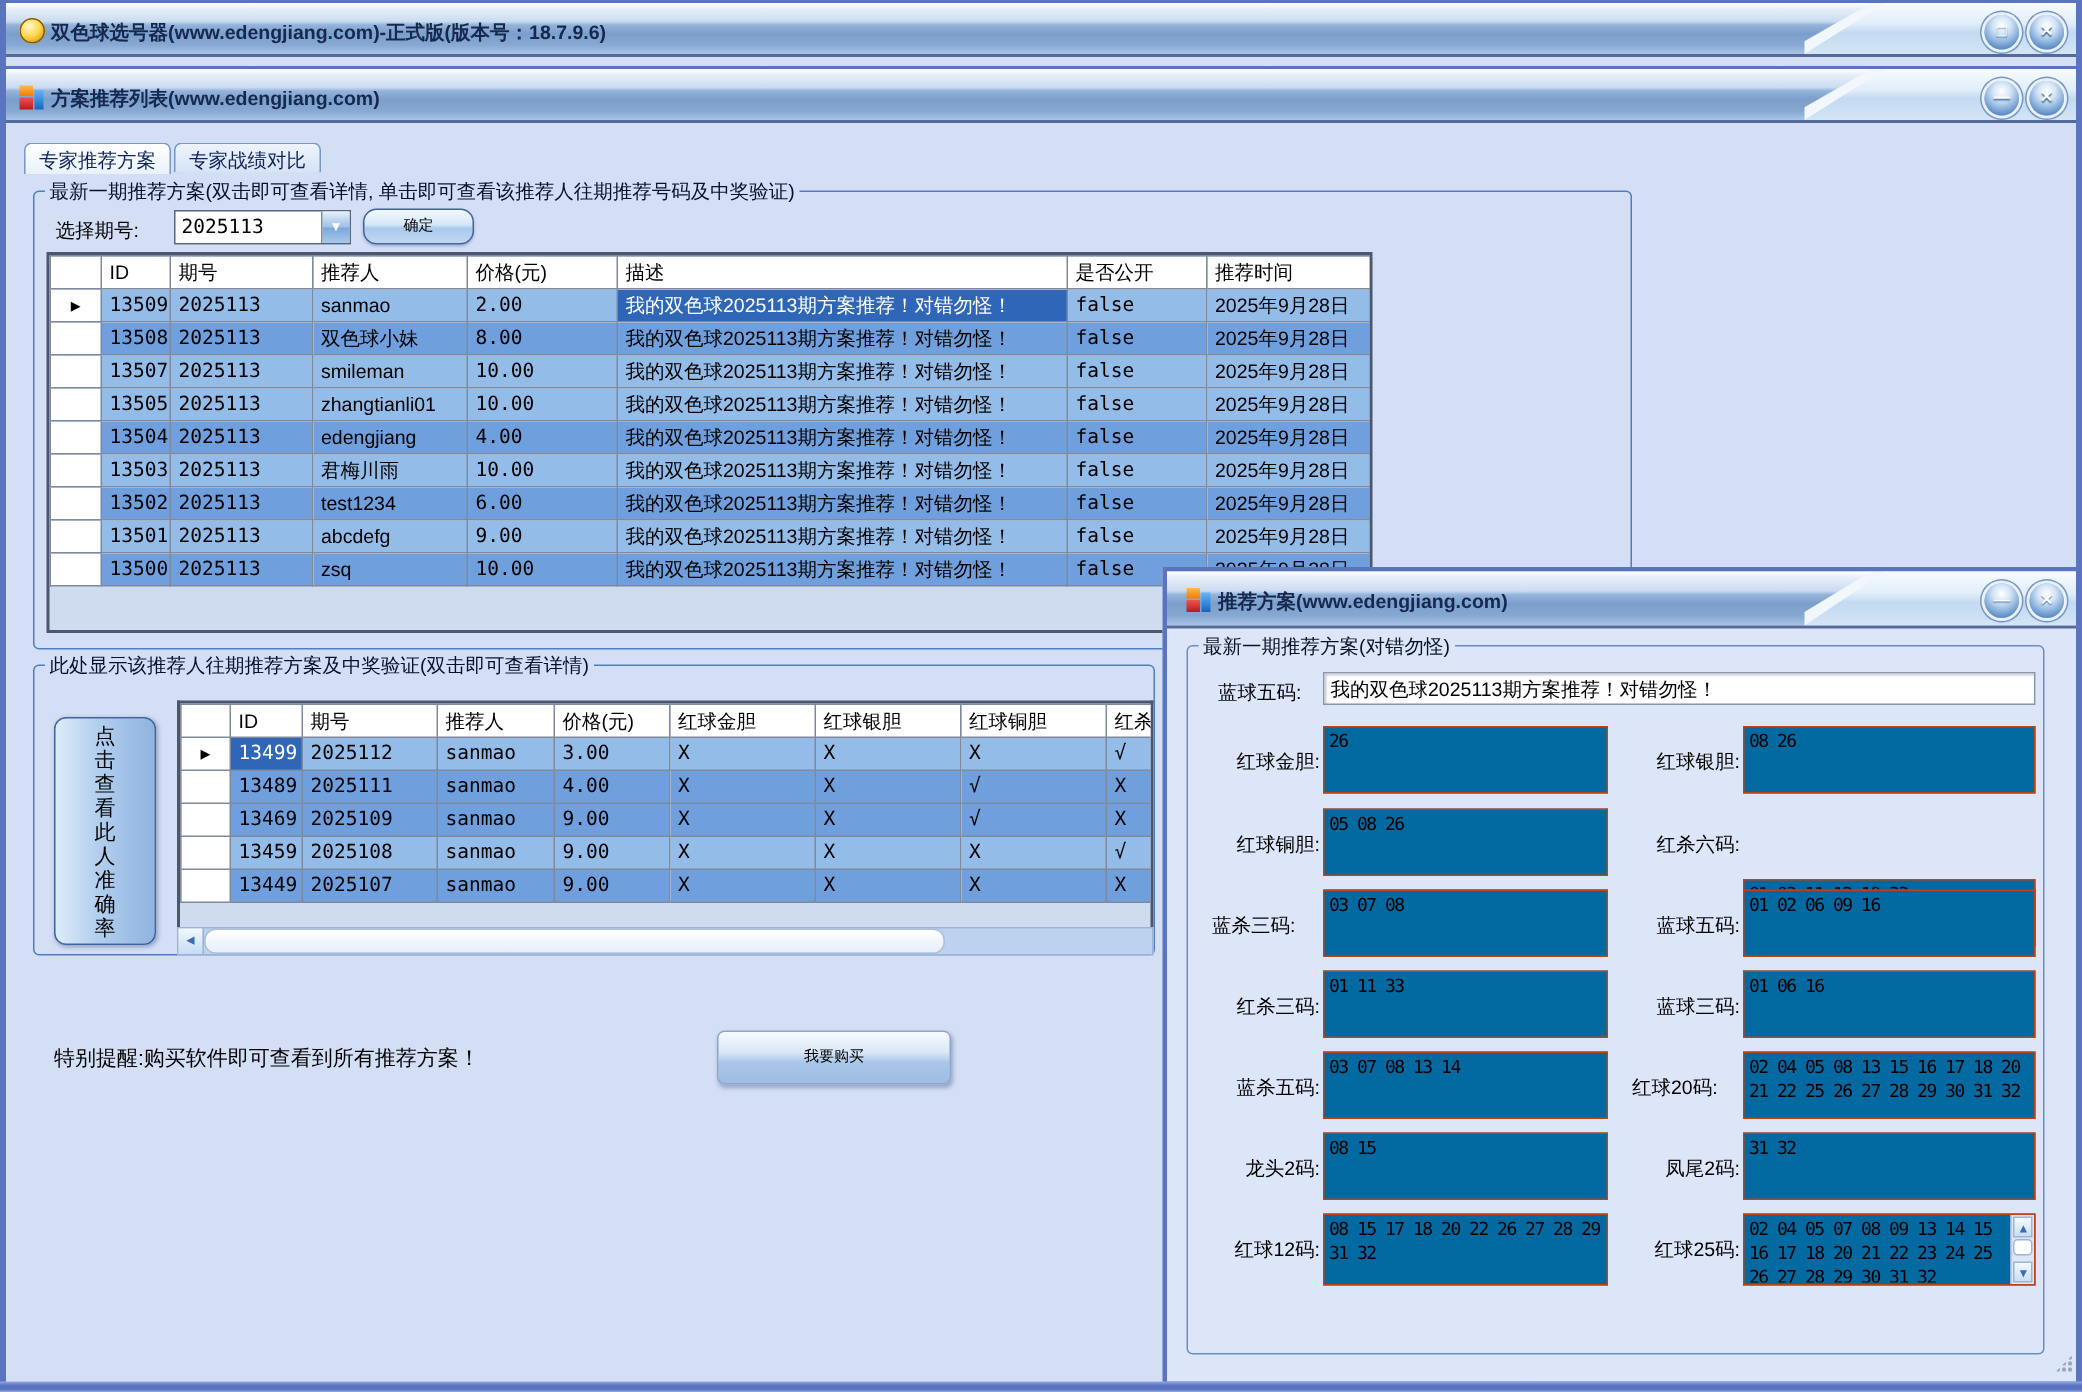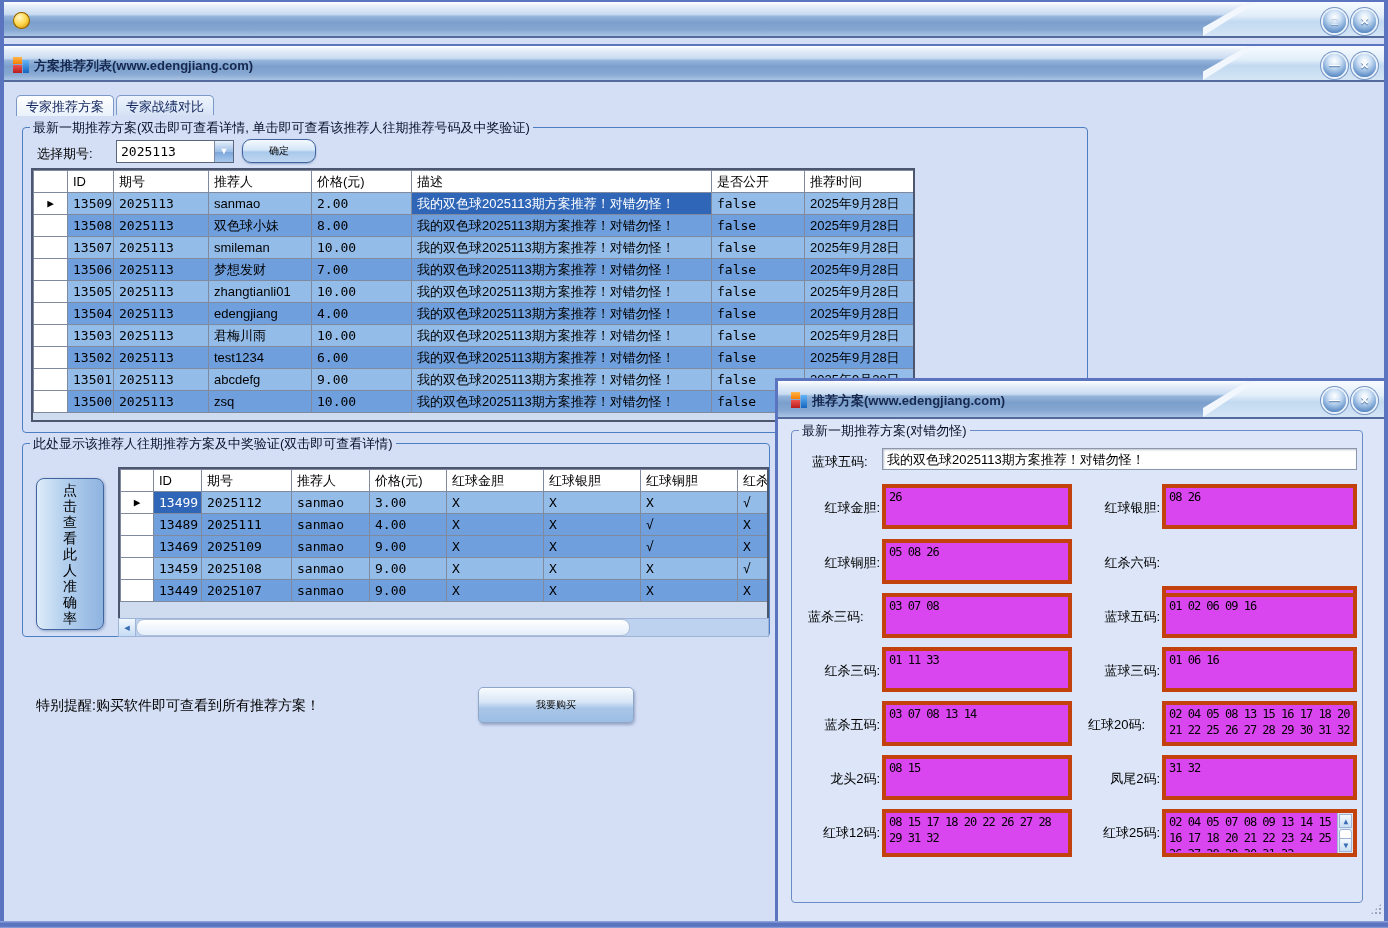--- a/index.html
+++ b/index.html
@@ -48,21 +48,21 @@
 .row-dark td{background:#6f9fdc;}
 .grid td.rh{background:#fff;text-align:center;padding:0;font-size:11px;color:#000;}
 .grid td.sel{background:#2f66b8;color:#fff;}
 
 .hscroll{position:absolute;background:#bcd2ee;border:1px solid #9db4d8;display:flex;align-items:center;}
 .hscroll .arrow{width:17px;height:100%;background:linear-gradient(180deg,#f2f8fe,#c6dcf4);border-right:1px solid #9db4d8;color:#3a6cb4;font-size:11px;line-height:16px;text-align:center;}
 .hscroll .thumb{height:100%;background:linear-gradient(180deg,#ffffff,#e4eefa);border:1px solid #aebfd8;border-radius:8px;}
 
 .dialog{position:absolute;left:775px;top:378px;width:616px;height:546px;border:3px solid #5b74c0;background:#dce6f8;z-index:40;}
 .dialog .titlebar{height:38px;border-top:none;}
-.dfield{position:absolute;background:#d946ef;border:4px solid #c2410c;font-family:"DejaVu Sans Mono",monospace;font-size:12px;letter-spacing:-1px;line-height:16px;padding:1px 3px;overflow:hidden;}
+.dfield{position:absolute;background:#0369a1;border:1px solid #c2410c;font-family:"DejaVu Sans Mono",monospace;font-size:12px;letter-spacing:-1px;line-height:16px;padding:1px 3px;overflow:hidden;}
 .dtext{position:absolute;background:#fff;border:1px solid #8a96ac;box-shadow:inset 1px 1px 2px rgba(90,100,130,.4);font-size:13px;padding:2px 4px;overflow:hidden;white-space:nowrap;}
 .vsb{position:absolute;right:0;top:0;bottom:0;width:16px;background:#dbe6f4;border-left:1px solid #9db4d8;}
 .vsb .up,.vsb .dn{position:absolute;left:1px;right:1px;height:14px;background:linear-gradient(180deg,#f4f9fe,#c9def4);border:1px solid #9db4d8;color:#3a6cb4;font-size:8px;text-align:center;line-height:13px;}
 .vsb .up{top:1px;}
 .vsb .dn{bottom:1px;}
 .vsb .vthumb{position:absolute;left:1px;right:1px;top:16px;height:11px;background:#fff;border:1px solid #9db4d8;border-radius:3px;}
 .grip{position:absolute;width:12px;height:12px;background-image:radial-gradient(#97a3bf 1.3px,transparent 1.5px);background-size:4px 4px;clip-path:polygon(100% 0,100% 100%,0 100%);}
 </style>
 </head>
 <body>
@@ -70,20 +70,21 @@
 <div class="frame-left"></div>
 <div class="frame-right"></div>
 <div class="frame-bottom"></div>
 
 <div class="titlebar" style="top:0;">
   <div class="swoosh">
       <div class="s1"></div>
       <div class="s2"></div>
     </div>
   <div class="coin"></div>
+  <div class="tb-title">双色球选号器(www.edengjiang.com)-正式版(版本号：18.7.9.6)</div>
   <div class="btns">
     <div class="wbtn">□</div>
     <div class="wbtn">✕</div>
   </div>
 </div>
 
 <div class="titlebar" style="top:44px;">
   <div class="swoosh">
       <div class="s1"></div>
       <div class="s2"></div>
@@ -157,30 +158,20 @@
             <td class="cjk">我的双色球2025113期方案推荐！对错勿怪！</td>
             <td>false</td>
             <td class="cjk">2025年9月28日</td>
           </tr>
           <tr class="row-light">
             <td class="rh"></td>
             <td>13507</td>
             <td>2025113</td>
             <td class="cjk">smileman</td>
             <td>10.00</td>
-            <td class="cjk">我的双色球2025113期方案推荐！对错勿怪！</td>
-            <td>false</td>
-            <td class="cjk">2025年9月28日</td>
-          </tr>
-          <tr class="row-dark">
-            <td class="rh"></td>
-            <td>13506</td>
-            <td>2025113</td>
-            <td class="cjk">梦想发财</td>
-            <td>7.00</td>
             <td class="cjk">我的双色球2025113期方案推荐！对错勿怪！</td>
             <td>false</td>
             <td class="cjk">2025年9月28日</td>
           </tr>
           <tr class="row-light">
             <td class="rh"></td>
             <td>13505</td>
             <td>2025113</td>
             <td class="cjk">zhangtianli01</td>
             <td>10.00</td>

